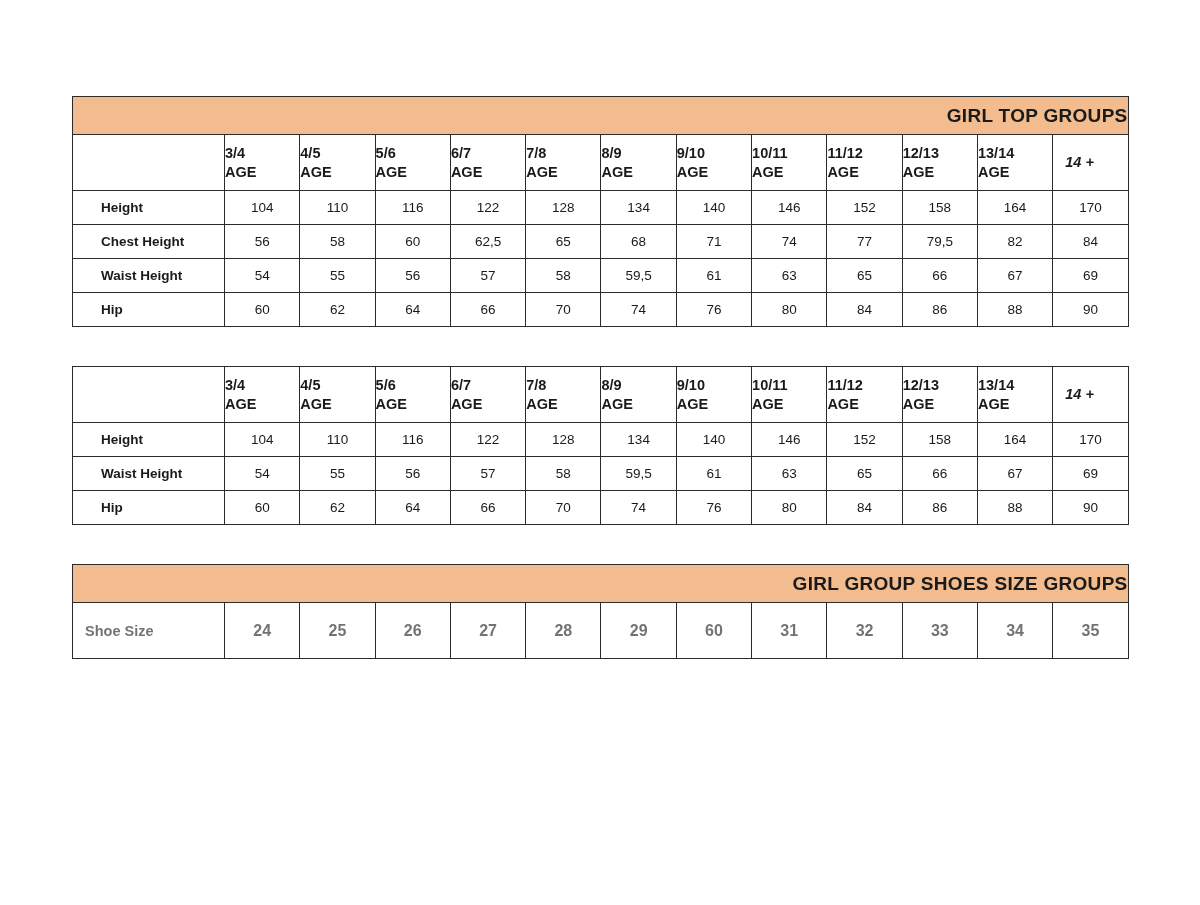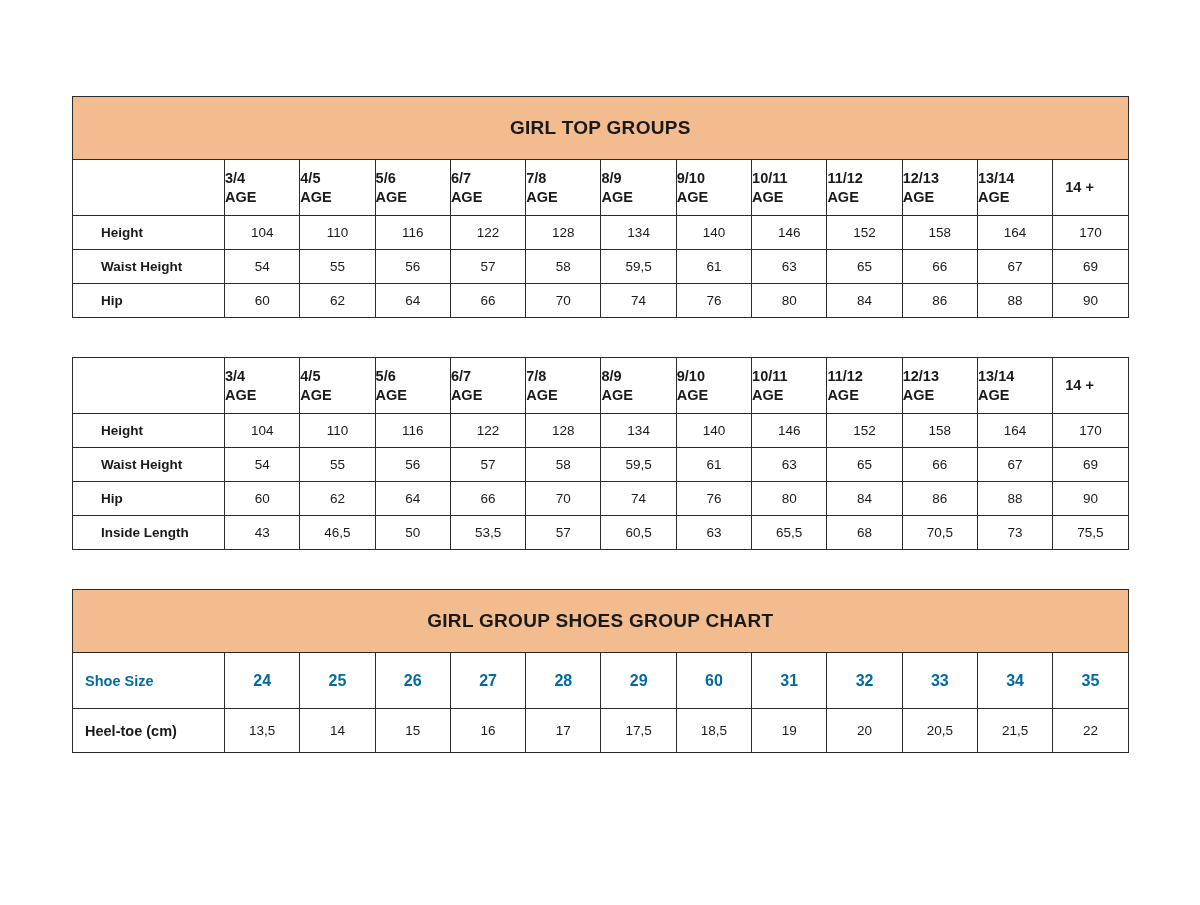--- a/index.html
+++ b/index.html
@@ -29,43 +29,44 @@
     border-collapse: collapse;
     table-layout: fixed;
     margin-bottom: 39px;
   }
   table.size-table td, table.size-table th {
     border: 1px solid #2b2b2b;
     padding: 0;
   }
   .title-cell {
     background: #f3bc8f;
-    text-align: center;
+    text-align: right;
     font-weight: bold;
     font-size: 19px;
     color: #1a1a1a;
-    height: 63px;
+    height: 38px;
     letter-spacing: 0.3px;
   }
   .head-row td {
     height: 56px;
     text-align: left;
     font-weight: bold;
     font-size: 14.5px;
     color: #1a1a1a;
     line-height: 1.25;
     background: #ffffff;
   }
   .head-row td.rowlabel-head {
     background: #ffffff;
   }
   .head-row td.last-head {
     font-size: 14.5px;
     text-align: left;
     padding-left: 12px;
+    font-style: italic;
   }
   .data-row td {
     height: 34px;
     text-align: center;
     font-size: 13.5px;
     color: #1a1a1a;
   }
   .data-row td.rowlabel {
     text-align: left;
     padding-left: 28px;
@@ -75,21 +76,21 @@
   
   col.c-label { width: 152px; }
   col.c-data { width: 75.3px; }
 
   
   .shoe-head-row td {
     height: 56px;
     text-align: center;
     font-weight: bold;
     font-size: 16px;
-    color: #0369a1;
+    color: #737373;
   }
   .shoe-head-row td.rowlabel {
     text-align: left;
     padding-left: 12px;
     font-weight: bold;
     font-size: 14.5px;
   }
   .shoe-data-row td {
     height: 44px;
     text-align: center;
@@ -189,20 +190,35 @@
           <td>128</td>
           <td>134</td>
           <td>140</td>
           <td>146</td>
           <td>152</td>
           <td>158</td>
           <td>164</td>
           <td>170</td>
         </tr>
         <tr class="data-row">
+          <td class="rowlabel">Chest Height</td>
+          <td>56</td>
+          <td>58</td>
+          <td>60</td>
+          <td>62,5</td>
+          <td>65</td>
+          <td>68</td>
+          <td>71</td>
+          <td>74</td>
+          <td>77</td>
+          <td>79,5</td>
+          <td>82</td>
+          <td>84</td>
+        </tr>
+        <tr class="data-row">
           <td class="rowlabel">Waist Height</td>
           <td>54</td>
           <td>55</td>
           <td>56</td>
           <td>57</td>
           <td>58</td>
           <td>59,5</td>
           <td>61</td>
           <td>63</td>
           <td>65</td>
@@ -332,35 +348,20 @@
           <td>66</td>
           <td>70</td>
           <td>74</td>
           <td>76</td>
           <td>80</td>
           <td>84</td>
           <td>86</td>
           <td>88</td>
           <td>90</td>
         </tr>
-        <tr class="data-row">
-          <td class="rowlabel">Inside Length</td>
-          <td>43</td>
-          <td>46,5</td>
-          <td>50</td>
-          <td>53,5</td>
-          <td>57</td>
-          <td>60,5</td>
-          <td>63</td>
-          <td>65,5</td>
-          <td>68</td>
-          <td>70,5</td>
-          <td>73</td>
-          <td>75,5</td>
-        </tr>
       </tbody>
     </table>
 
     <table class="size-table">
       <colgroup>
         <col class="c-label">
           <col class="c-data">
           <col class="c-data">
           <col class="c-data">
           <col class="c-data">
@@ -368,49 +369,34 @@
           <col class="c-data">
           <col class="c-data">
           <col class="c-data">
           <col class="c-data">
           <col class="c-data">
           <col class="c-data">
           <col class="c-data">
       </colgroup>
       <tbody>
         <tr>
-          <td class="title-cell" colspan="13">GIRL GROUP SHOES GROUP CHART</td>
+          <td class="title-cell" colspan="13">GIRL GROUP SHOES SIZE GROUPS</td>
         </tr>
         <tr class="shoe-head-row">
           <td class="rowlabel">Shoe Size</td>
           <td>24</td>
           <td>25</td>
           <td>26</td>
           <td>27</td>
           <td>28</td>
           <td>29</td>
           <td>60</td>
           <td>31</td>
           <td>32</td>
           <td>33</td>
           <td>34</td>
           <td>35</td>
         </tr>
-        <tr class="shoe-data-row">
-          <td class="rowlabel">Heel-toe (cm)</td>
-          <td>13,5</td>
-          <td>14</td>
-          <td>15</td>
-          <td>16</td>
-          <td>17</td>
-          <td>17,5</td>
-          <td>18,5</td>
-          <td>19</td>
-          <td>20</td>
-          <td>20,5</td>
-          <td>21,5</td>
-          <td>22</td>
-        </tr>
       </tbody>
     </table>
 
   </div>
 </div>
 
 </body></html>

